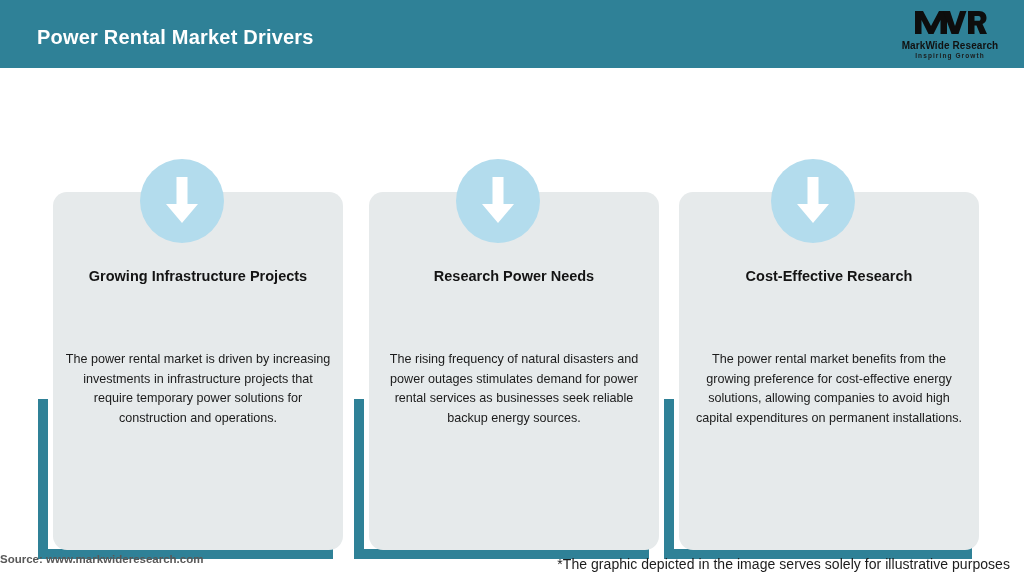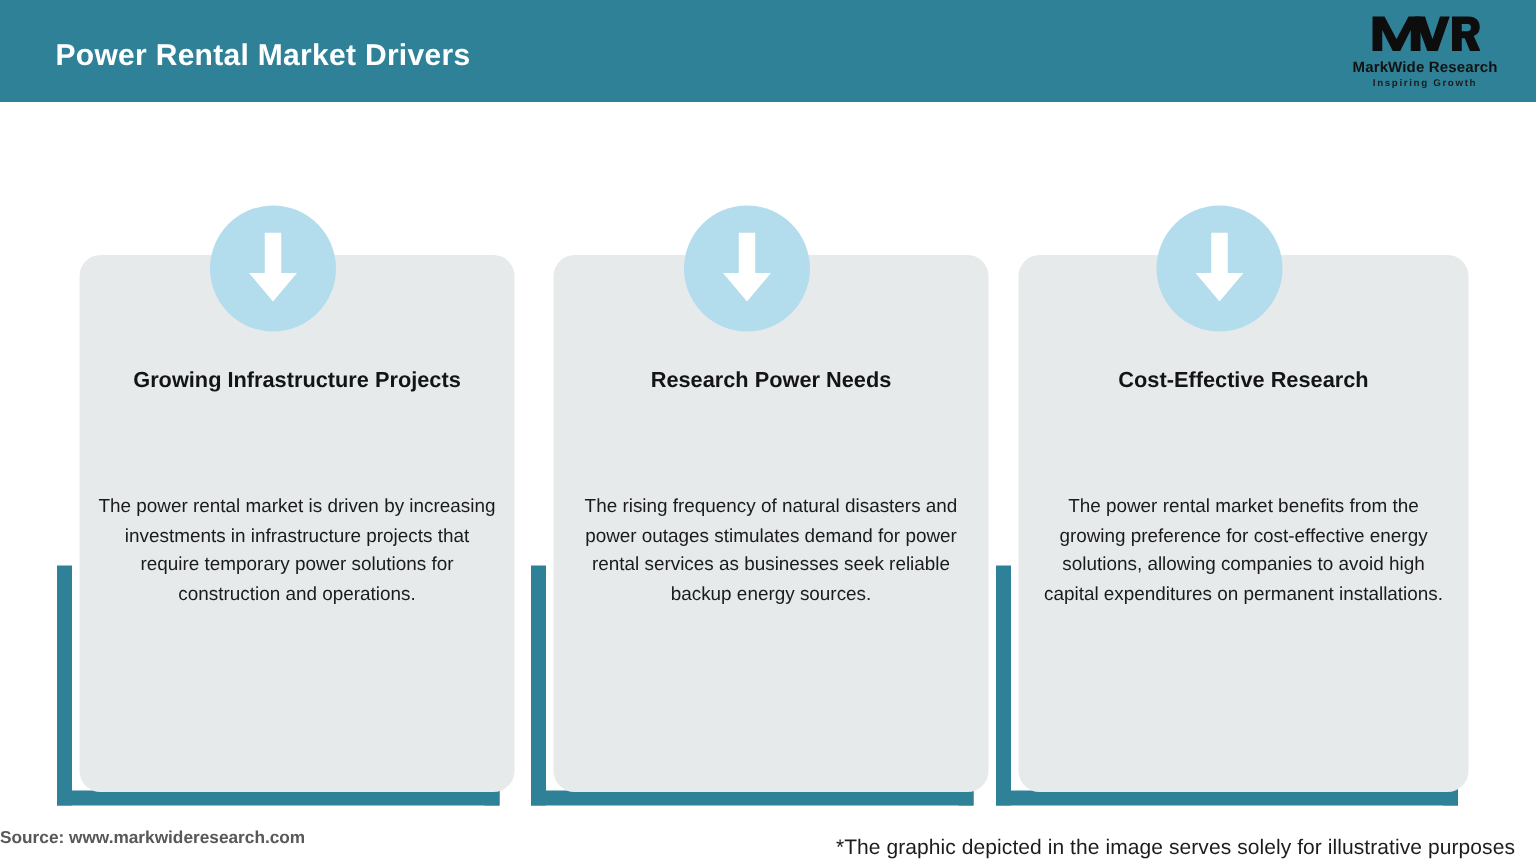--- a/index.html
+++ b/index.html
@@ -65,21 +65,21 @@
     font-weight: bold;
     color: #1b1b1b;
     letter-spacing: 1.1px;
     line-height: 9px;
   }
 
   
   .cards {
     position: absolute;
     left: 0;
-    top: 91px;
+    top: 113px;
     width: 1024px;
     height: 392px;
   }
   .card-unit {
     position: absolute;
     top: 0;
     width: 316px;
     height: 446px;
   }
   .card-unit.c1 { left: 38px; }

